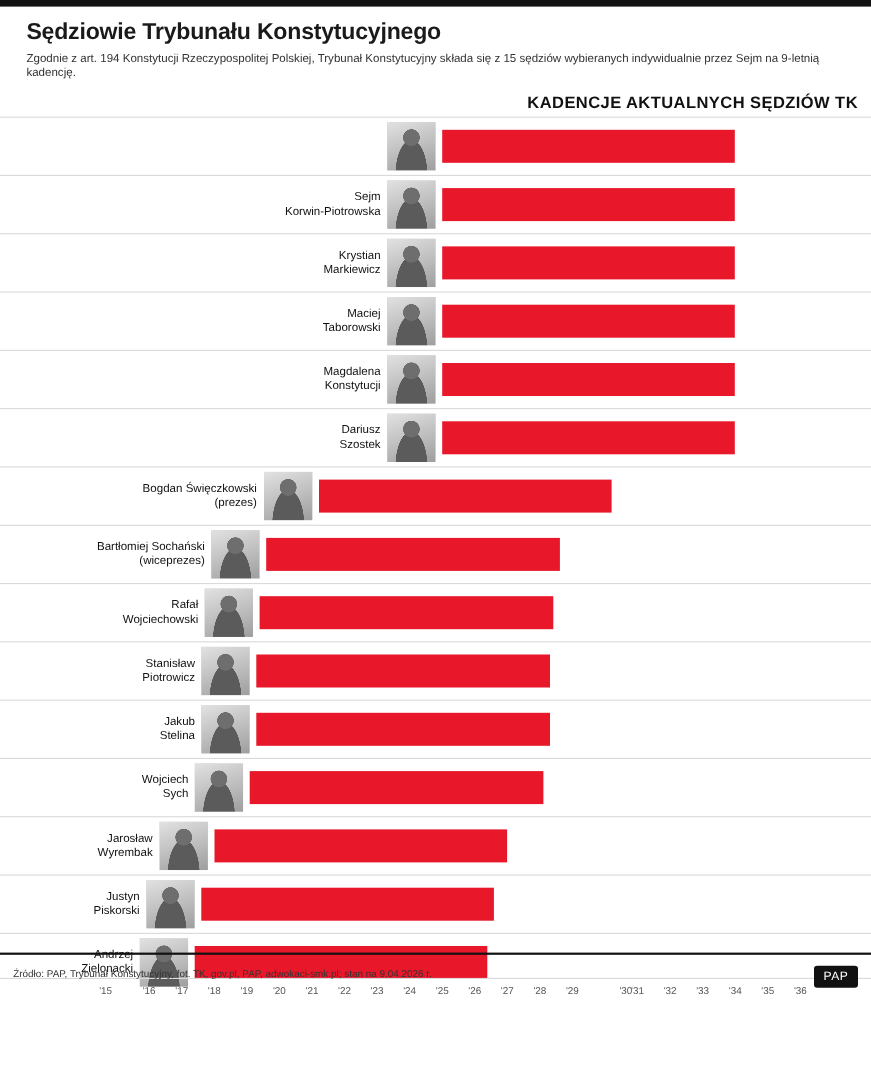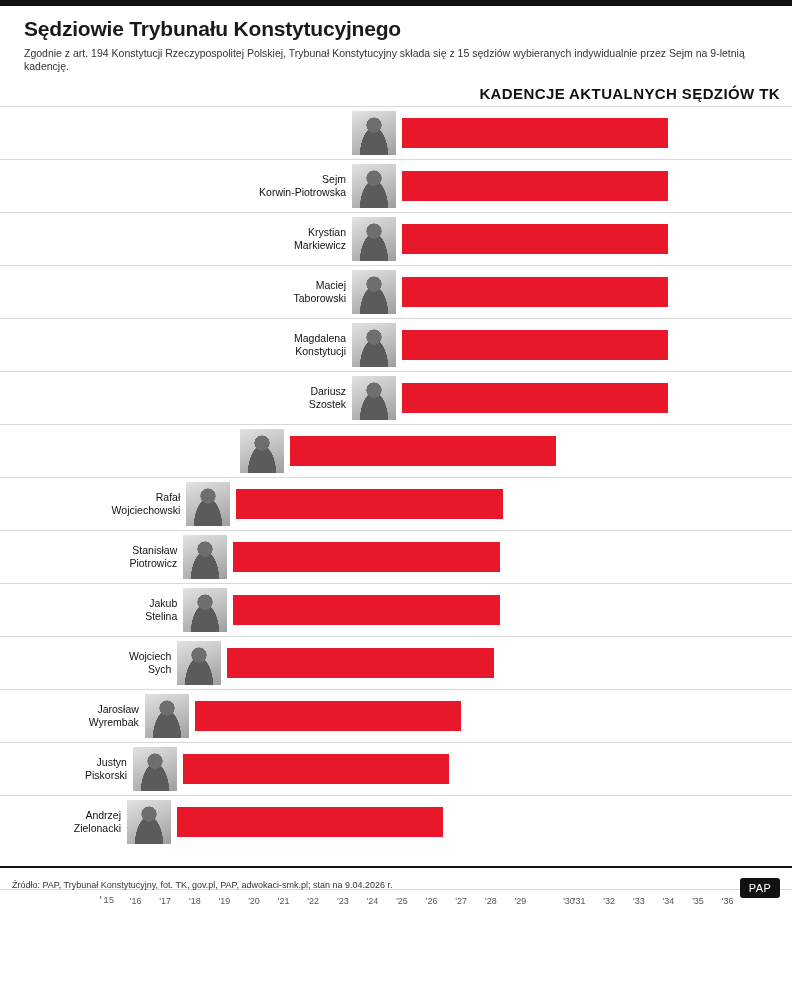--- a/index.html
+++ b/index.html
@@ -155,22 +155,38 @@
               <div>Szostek</div>
             </div>
             <div class="bar" title="Dariusz Szostek: 2025–2034" style="left: 402px; width: 266.4px; background: rgb(232, 23, 42);"></div>
             <div class="photo" style="left: 352px;">
               <div class="ph"></div>
             </div>
           </div>
         </div>
         <div class="row">
           <div class="row-inner">
+            <div class="label" style="right: 558.48px; width: 230px;">
+              <div>Bogdan Święczkowski</div>
+              <div>(prezes)</div>
+            </div>
             <div class="bar" title="Bogdan Święczkowski: 2021.2–2030.2" style="left: 289.52px; width: 266.4px; background: rgb(232, 23, 42);"></div>
             <div class="photo" style="left: 239.52px;">
+              <div class="ph"></div>
+            </div>
+          </div>
+        </div>
+        <div class="row">
+          <div class="row-inner">
+            <div class="label" style="right: 605.84px; width: 230px;">
+              <div>Bartłomiej Sochański</div>
+              <div>(wiceprezes)</div>
+            </div>
+            <div class="bar" title="Bartłomiej Sochański: 2019.6–2028.6" style="left: 242.16px; width: 266.4px; background: rgb(232, 23, 42);"></div>
+            <div class="photo" style="left: 192.16px;">
               <div class="ph"></div>
             </div>
           </div>
         </div>
         <div class="row">
           <div class="row-inner">
             <div class="label" style="right: 611.76px; width: 230px;">
               <div>Rafał</div>
               <div>Wojciechowski</div>
             </div>
@@ -247,21 +263,21 @@
               <div>Zielonacki</div>
             </div>
             <div class="bar" title="Andrzej Zielonacki: 2017.4–2026.4" style="left: 177.04px; width: 266.4px; background: rgb(232, 23, 42);"></div>
             <div class="photo" style="left: 127.04px;">
               <div class="ph"></div>
             </div>
           </div>
         </div>
       </div>
     <div class="axis" id="axis">
-        <div class="tick" style="left: 106px; font-family: Liberation Mono, monospace;">'15</div>
+        <div class="tick" style="left: 96px;">'15</div>
         <div class="tick" style="left: 135.6px;">'16</div>
         <div class="tick" style="left: 165.2px;">'17</div>
         <div class="tick" style="left: 194.8px;">'18</div>
         <div class="tick" style="left: 224.4px;">'19</div>
         <div class="tick" style="left: 254px;">'20</div>
         <div class="tick" style="left: 283.6px;">'21</div>
         <div class="tick" style="left: 313.2px;">'22</div>
         <div class="tick" style="left: 342.8px;">'23</div>
         <div class="tick" style="left: 372.4px;">'24</div>
         <div class="tick" style="left: 402px;">'25</div>

